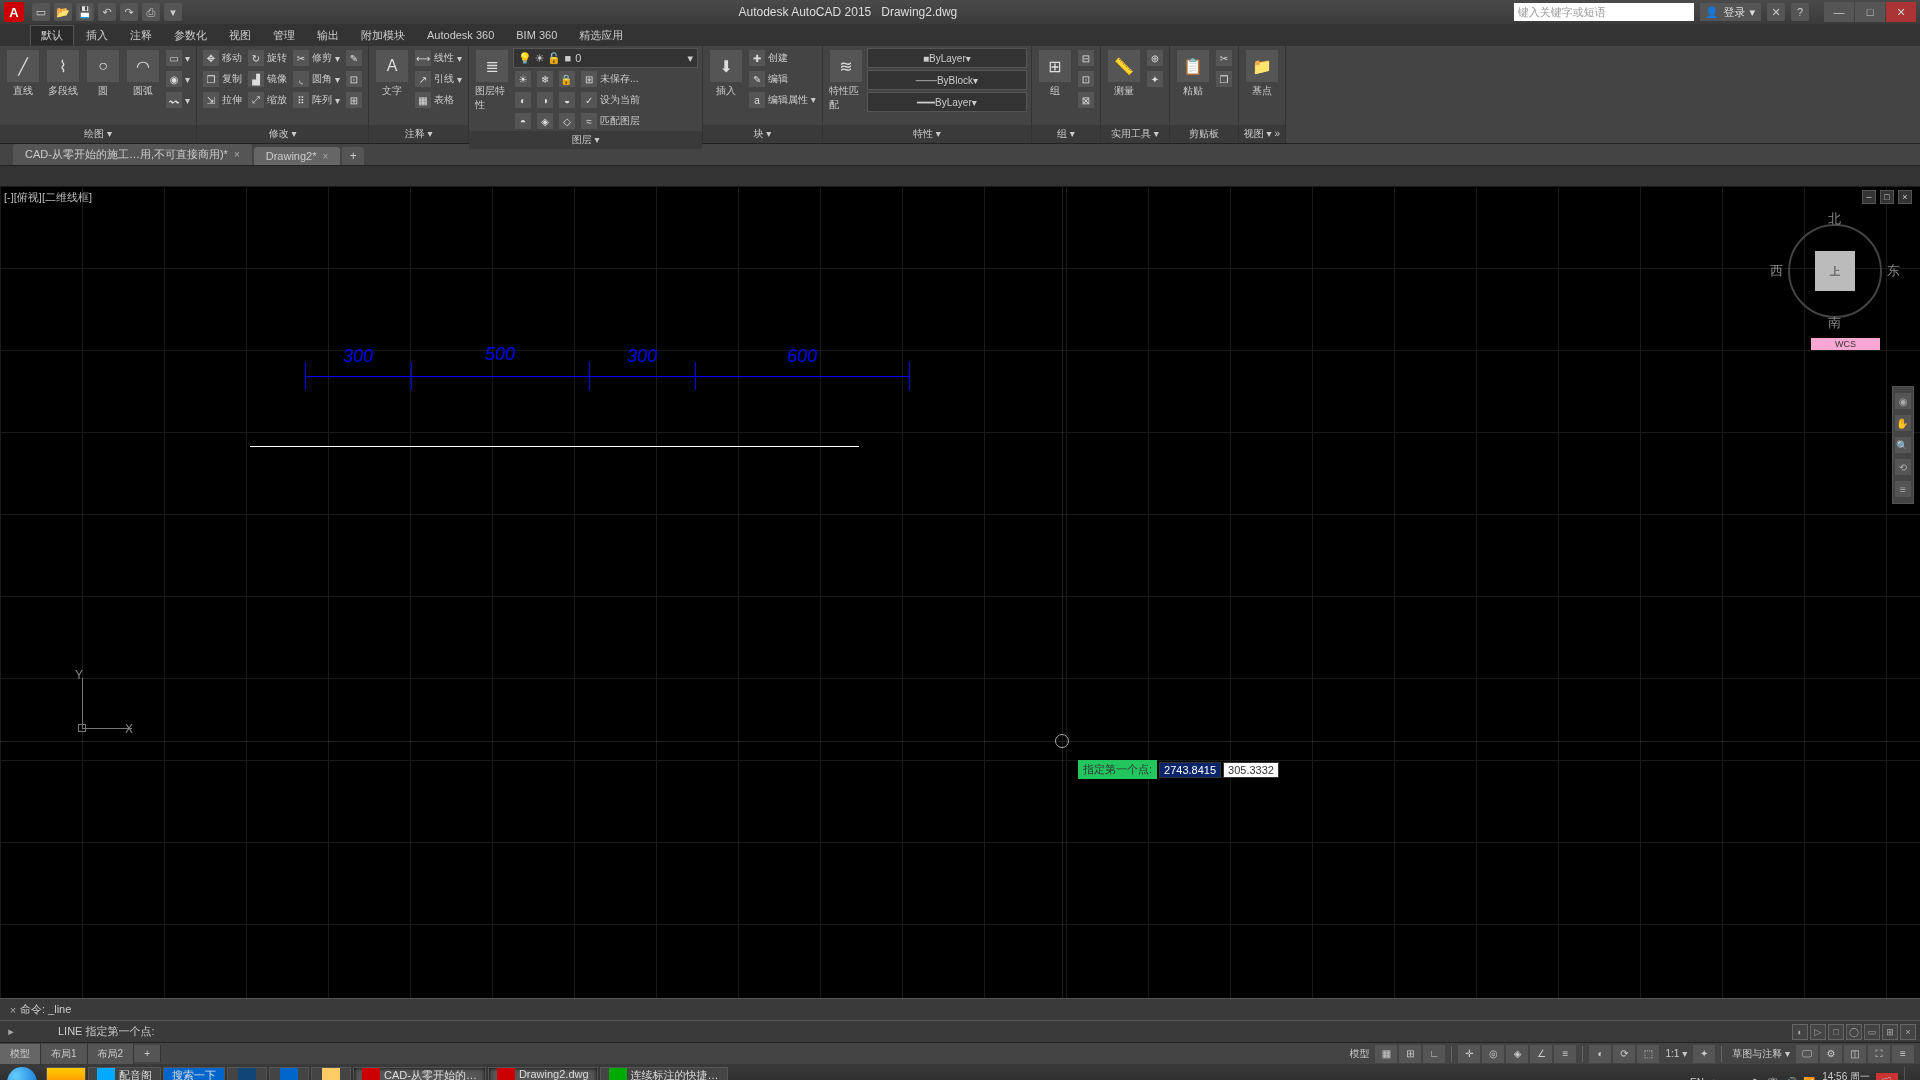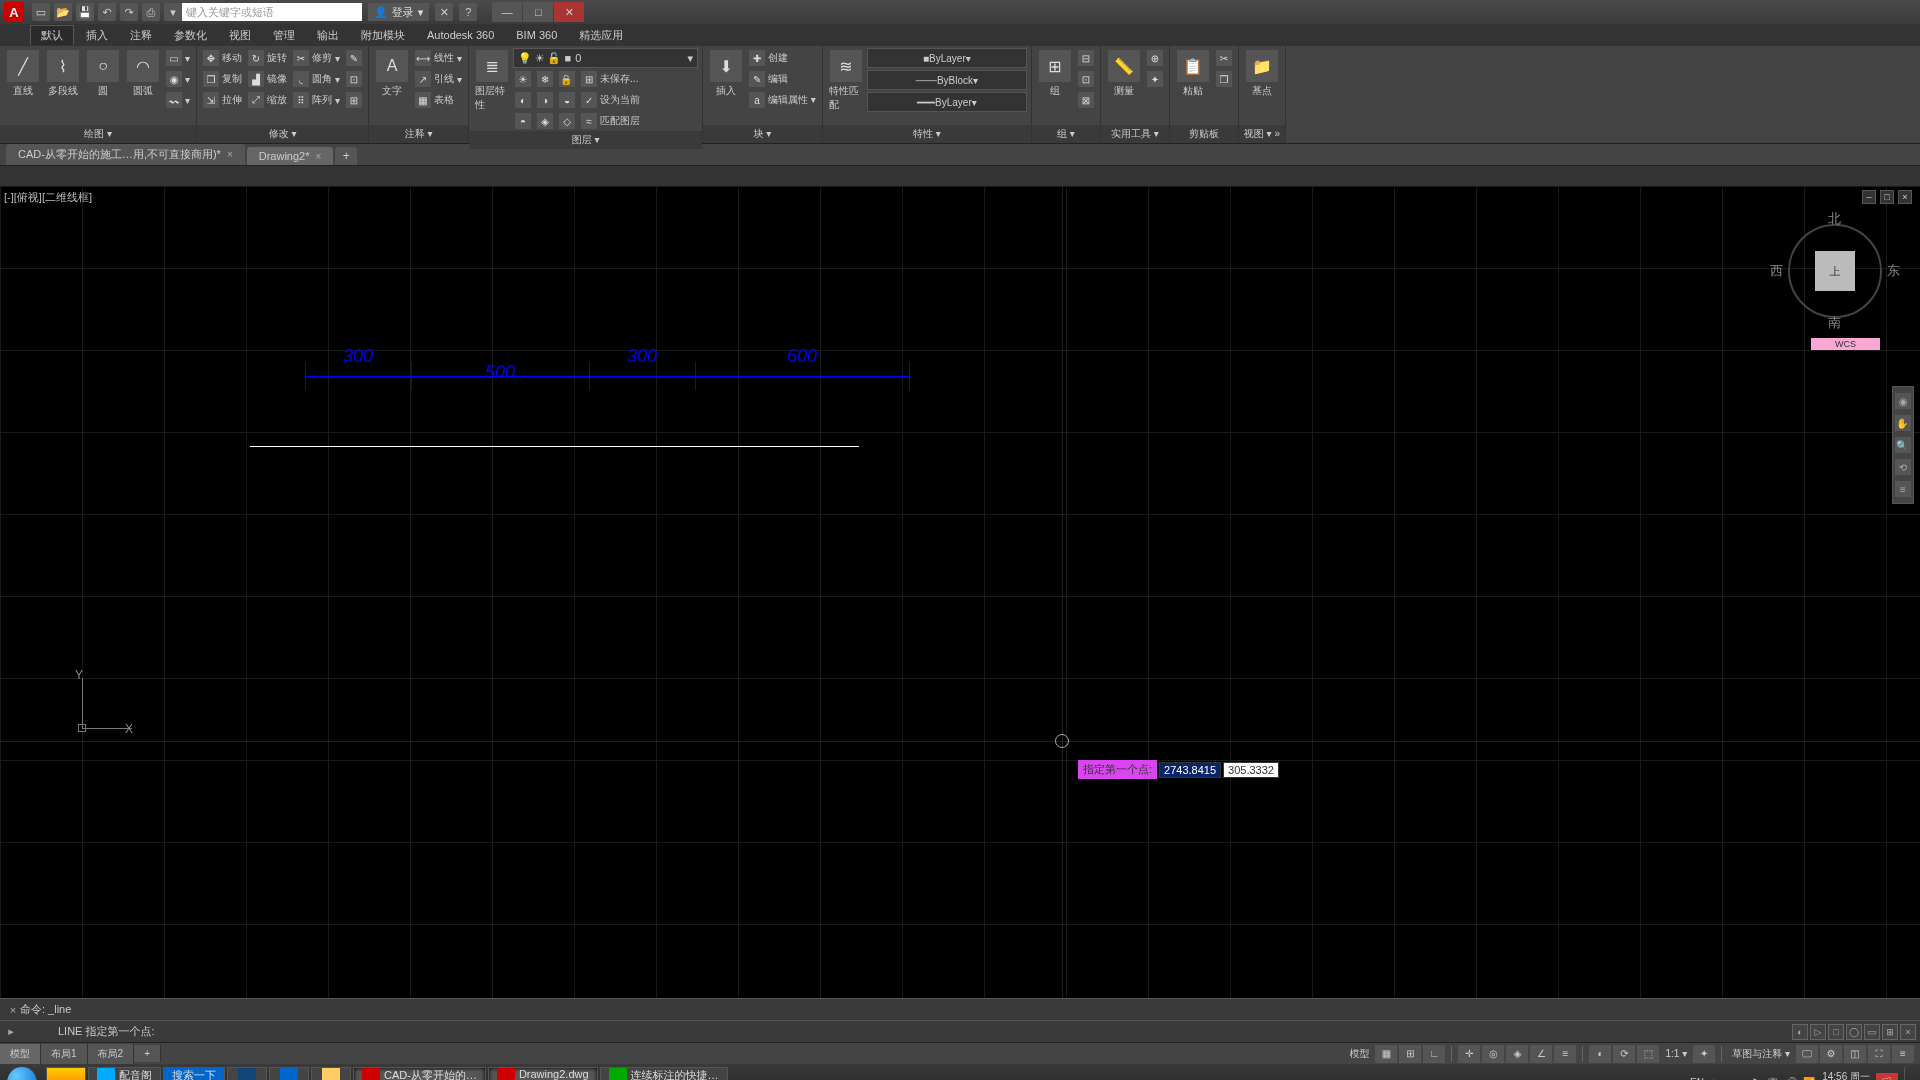--- a/index.html
+++ b/index.html
@@ -22,21 +22,21 @@
 .panel { border-right:1px solid #333; padding:2px 4px 0 4px; display:flex; flex-direction:column; position:relative;}
 .panel-body { flex:1; display:flex; align-items:flex-start; gap:2px;}
 .panel-title { font-size:10px; color:#ccc; text-align:center; padding:2px 0; background:#3a3a3a; margin:0 -4px;}
 .big-btn { width:38px; display:flex; flex-direction:column; align-items:center; color:#ccc; font-size:10px; gap:2px; padding:2px;}
 .big-btn .ico { width:32px; height:32px; background:#555; display:flex;align-items:center;justify-content:center;font-size:16px;color:#ddd;}
 .small-btn { display:flex; align-items:center; gap:3px; color:#ccc; font-size:10px; padding:1px 2px; height:20px;}
 .small-btn .ico { width:16px; height:16px; background:#555; display:flex;align-items:center;justify-content:center;font-size:10px;color:#ddd;}
 .col { display:flex; flex-direction:column; gap:1px;}
 .layer-combo { width:185px; height:20px; background:#333; border:1px solid #555; color:#ccc; font-size:11px; display:flex;align-items:center;padding:0 4px; gap:4px;}
 .prop-combo { width:160px; height:20px; background:#333; border:1px solid #555; color:#ccc; font-size:10px; display:flex;align-items:center;justify-content:center;}
-.file-tabs { height:22px; background:#444; display:flex; align-items:flex-end; padding-left:6px; gap:2px; border-bottom:1px solid #222;}
+.file-tabs { height:22px; background:#444; display:flex; align-items:flex-end; padding-left:13px; gap:2px; border-bottom:1px solid #222;}
 .file-tab { background:#555; color:#ccc; font-size:11px; padding:3px 12px; border-radius:3px 3px 0 0; display:flex;align-items:center;gap:6px;}
 .file-tab.active { background:#666; }
 .file-tab .x { color:#aaa; font-size:10px;}
 .add-tab { width:22px; height:18px; background:#555; color:#ccc; display:flex;align-items:center;justify-content:center;font-size:12px;border-radius:3px 3px 0 0;}
 .canvas-area { position:relative; background:#000; height: calc(1080px - 24px - 22px - 98px - 22px - 44px - 22px - 36px); margin-top: 20px; }
 .vp-label { position:absolute; top:4px; left:4px; color:#bbb; font-size:11px; }
 .vp-ctrl { position:absolute; top:4px; right:8px; display:flex; gap:4px;}
 .vp-ctrl span { width:14px; height:14px; background:#333; border:1px solid #555; display:flex;align-items:center;justify-content:center;color:#ccc;font-size:9px;}
 .grid-bg { position:absolute; inset:0; background-image:
   linear-gradient(#1a1a1a 1px, transparent 1px),
@@ -54,21 +54,21 @@
 .dim-text { position:absolute; color:#00f; font-size:18px; font-style:italic; transform:translateX(-50%);}
 .main-line { position:absolute; height:1px; background:#fff;}
 .viewcube { position:absolute; top:30px; right:30px; width:110px; height:110px; }
 .viewcube .ring { position:absolute; inset:8px; border:2px solid #444; border-radius:50%;}
 .viewcube .face { position:absolute; left:35px; top:35px; width:40px; height:40px; background:#bbb; display:flex;align-items:center;justify-content:center;color:#333;font-size:11px;}
 .viewcube .dir { position:absolute; color:#888; font-size:13px;}
 .wcs-badge { position:absolute; top:152px; right:40px; background:#f9a8d4; color:#333; font-size:9px; padding:1px 24px;}
 .navbar-v { position:absolute; right:6px; top:200px; width:22px; background:#444; border:1px solid #555; display:flex;flex-direction:column;align-items:center;gap:6px;padding:6px 0;}
 .navbar-v span { width:16px; height:16px; background:#555; font-size:10px;color:#aaa;display:flex;align-items:center;justify-content:center;}
 .dyn-input { position:absolute; left:1078px; top:574px; display:flex; gap:2px; align-items:center; font-size:11px;}
-.dyn-label { background:#d946ef; color:#333; padding:2px 5px;}
+.dyn-label { background:#22c55e; color:#333; padding:2px 5px;}
 .dyn-field { background:#fff; border:1px solid #333; padding:1px 4px; color:#333;}
 .dyn-field.active { background:#0a246a; color:#fff;}
 .cursor-mark { position:absolute; left:1055px; top:548px; width:14px; height:14px; border:1px solid #aaa; border-radius:50%;}
 .crosshair-h { position:absolute; left:0; right:0; top:555px; height:1px; background:rgba(100,100,100,.3);}
 .crosshair-v { position:absolute; top:0; bottom:0; left:1062px; width:1px; background:rgba(100,100,100,.3);}
 .cmd-area { height:44px; background:#333; border-top:1px solid #555; display:flex; flex-direction:column;}
 .cmd-hist { flex:1; background:#3a3a3a; color:#ccc; font-size:11px; padding:2px 6px; display:flex;align-items:center;}
 .cmd-line { height:22px; background:#3a3a3a; display:flex; align-items:center; padding:0 4px; gap:4px; border-top:1px solid #555;}
 .cmd-prompt { color:#ccc; font-size:11px;margin-left:36px;}
 .cmd-icons { display:flex; gap:2px; margin-left:auto;}
@@ -98,20 +98,23 @@
   <div class="logo">A</div>
   <div class="qat">
     <div class="qat-btn">▭</div>
     <div class="qat-btn">📂</div>
     <div class="qat-btn">💾</div>
     <div class="qat-btn">↶</div>
     <div class="qat-btn">↷</div>
     <div class="qat-btn">⎙</div>
     <div class="qat-btn">▾</div>
   </div>
+  <div class="title-center">
+    <span>Autodesk AutoCAD 2015</span>&nbsp;&nbsp;&nbsp;<span>Drawing2.dwg</span>
+  </div>
   <div class="title-right">
     <div class="search-box">键入关键字或短语</div>
     <div class="login-box">👤 <span>登录</span> ▾</div>
     <div class="qat-btn">✕</div>
     <div class="qat-btn">?</div>
     <div class="win-btns">
       <div class="win-btn">—</div>
       <div class="win-btn">□</div>
       <div class="win-btn close">✕</div>
     </div>
@@ -415,21 +418,21 @@
   </div>
 
   <div class="crosshair-h"></div>
   <div class="crosshair-v"></div>
 
   <div class="drawing">
     <div id="dims-container">
         <div class="dim-text" style="left: 108px; top: 10px;">300</div>
         <div class="dim-line" style="left: 55px; width: 106px; top: 40px;"></div>
         <div class="dim-tick" style="left: 55px; top: 26px;"></div>
-        <div class="dim-text" style="left: 250px; top: 26px;">500</div>
+        <div class="dim-text" style="left: 250px; top: 8px;">500</div>
         <div class="dim-line" style="left: 161px; width: 178px; top: 40px;"></div>
         <div class="dim-tick" style="left: 161px; top: 26px;"></div>
         <div class="dim-text" style="left: 392px; top: 10px;">300</div>
         <div class="dim-line" style="left: 339px; width: 106px; top: 40px;"></div>
         <div class="dim-tick" style="left: 339px; top: 26px;"></div>
         <div class="dim-text" style="left: 552px; top: 10px;">600</div>
         <div class="dim-line" style="left: 445px; width: 214px; top: 40px;"></div>
         <div class="dim-tick" style="left: 445px; top: 26px;"></div>
         <div class="dim-tick" style="left: 659px; top: 26px;"></div>
       </div>

